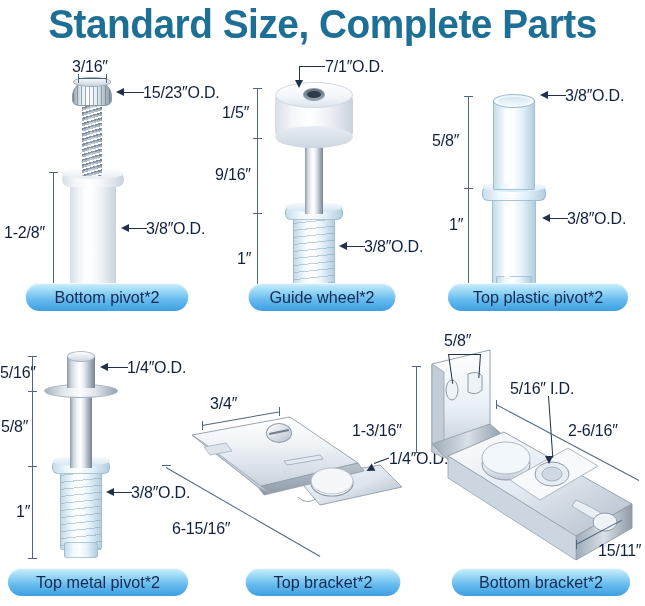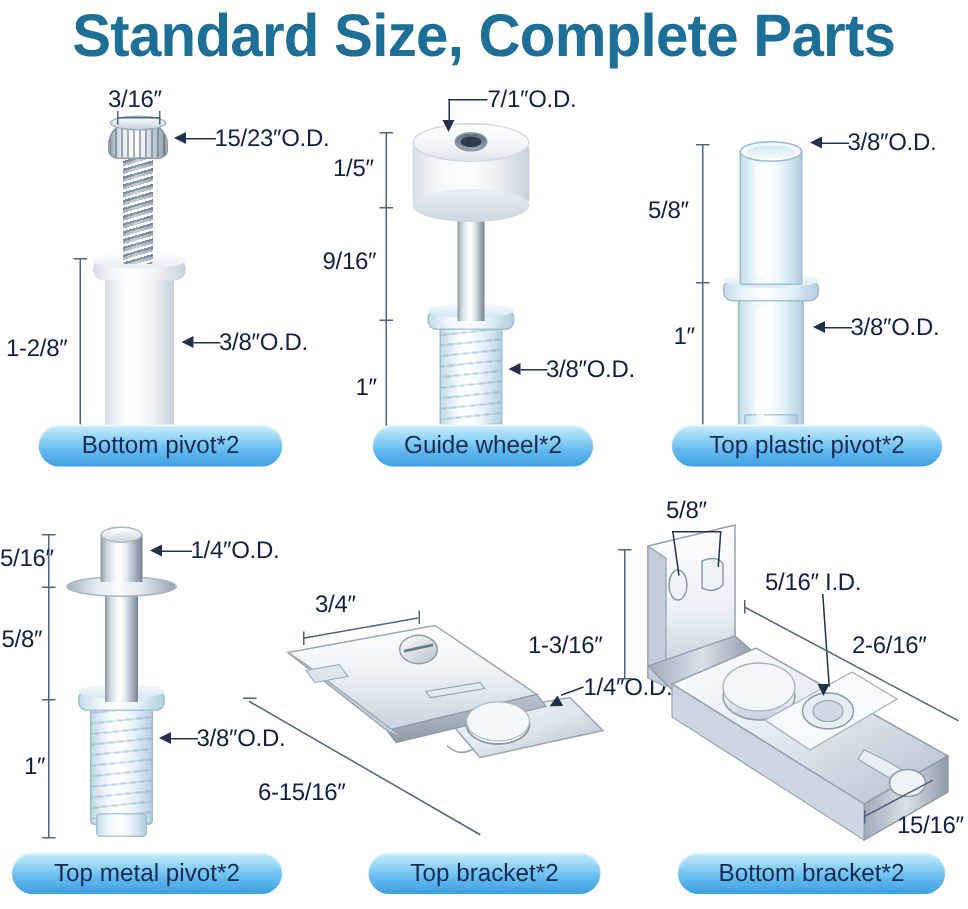--- a/index.html
+++ b/index.html
@@ -365,18 +365,18 @@
     <div class="dim" style="left:110px;top:48px;">5/16″ I.D.</div>
     <div class="lead-v" style="left:148px;top:64px;height:62px;transform:rotate(-4deg);transform-origin:top center;"></div>
     <div class="arrowD" style="left:145px;top:124px;"></div>
 
     <div class="diagLine" style="left:96px;top:72px;width:162px;transform:rotate(28deg);"></div>
     <div class="tick-v" style="left:96px;top:68px;"></div>
     <div class="dim" style="left:168px;top:90px;">2-6/16″</div>
 
     <div class="diagLine" style="left:176px;top:212px;width:52px;transform:rotate(-28deg);"></div>
     <div class="tick-v" style="left:176px;top:208px;"></div>
-    <div class="dim" style="left:198px;top:210px;">15/16″</div>
+    <div class="dim" style="left:198px;top:210px;">15/11″</div>
   </div>
 
   <div class="pill" style="left:450px;top:568px;width:182px;">Bottom bracket*2</div>
 
 </div>
 
 </body></html>

